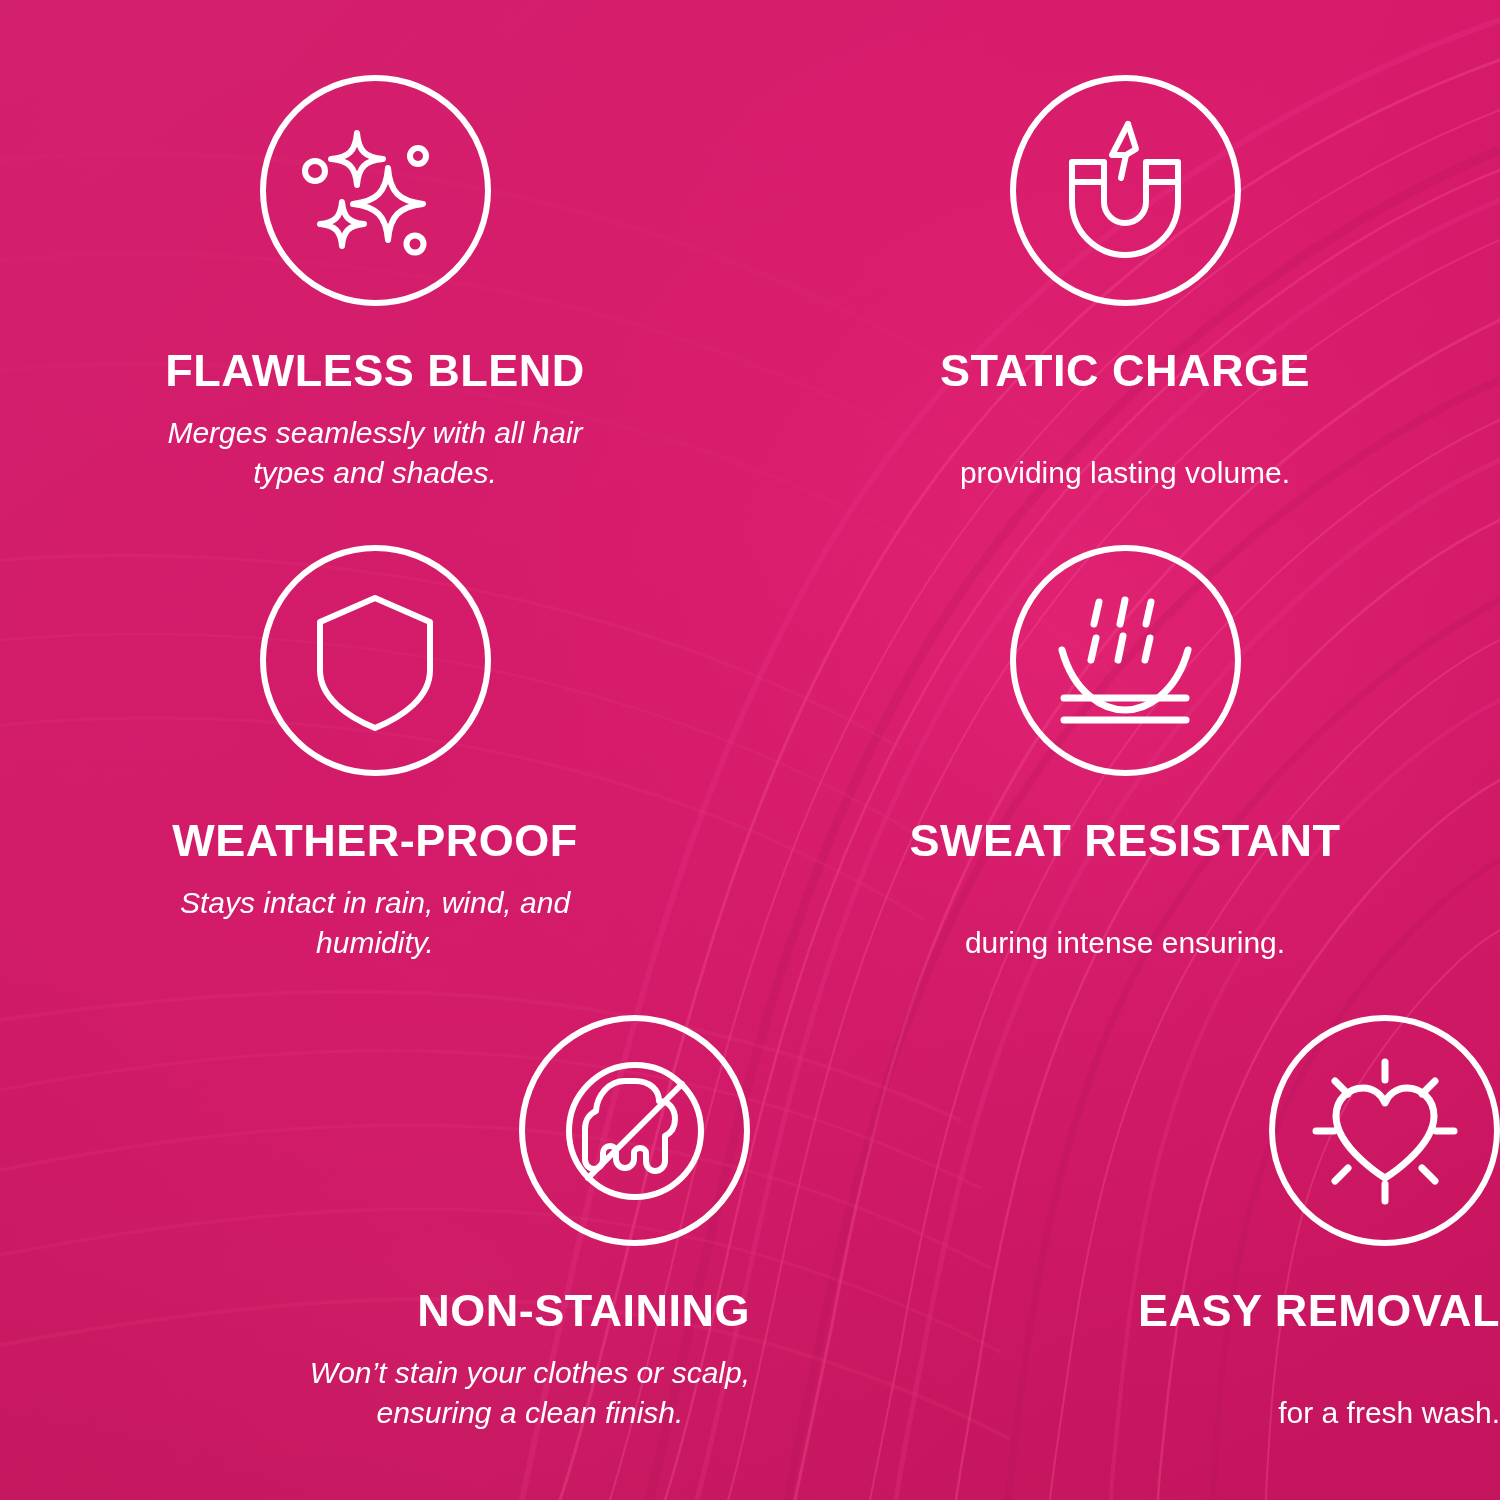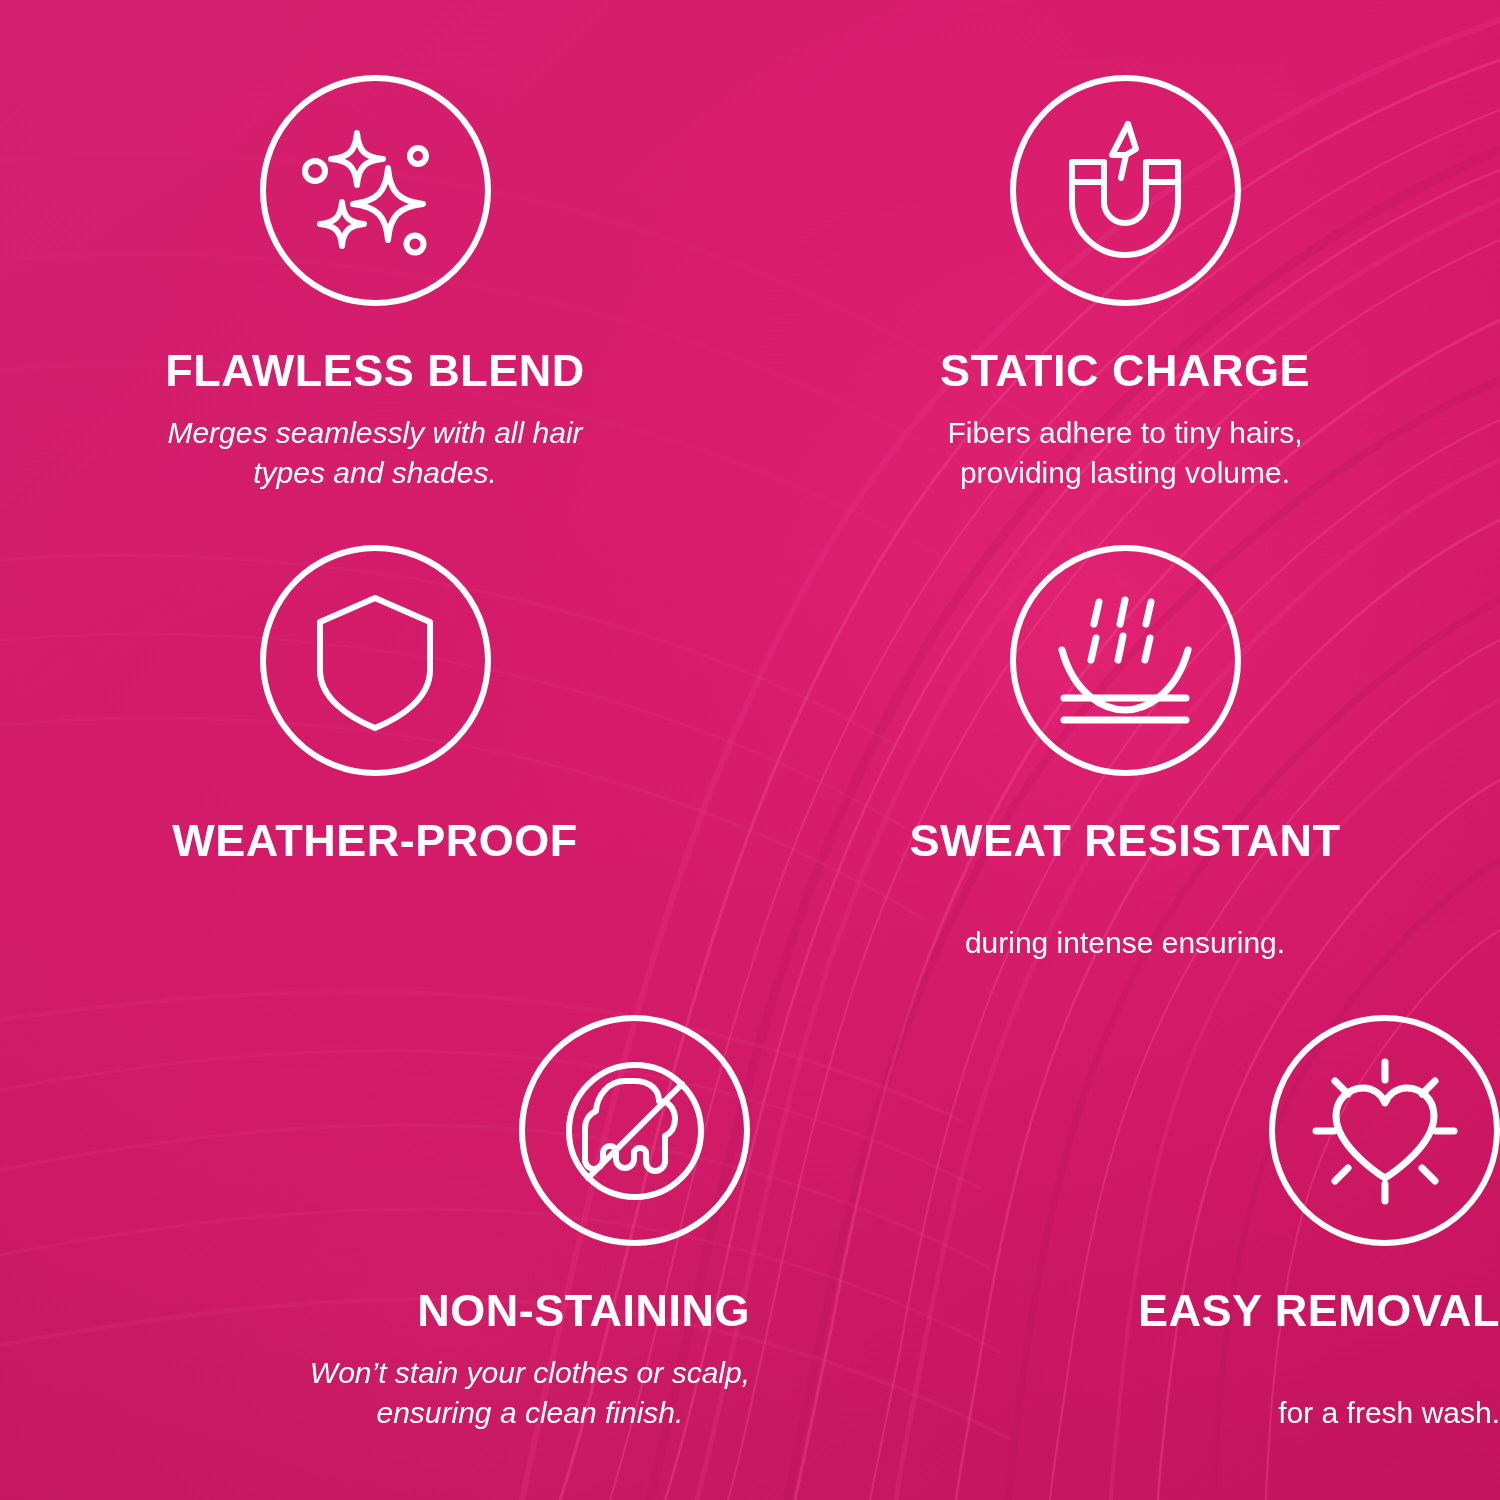--- a/index.html
+++ b/index.html
@@ -183,32 +183,36 @@
           <path d="M78 8 L86 33 L76 39"></path>
 
           <path d="M22 46 L22 86 A53 53 0 0 0 128 86 L128 46 L96 46 L96 86 A21 21 0 0 1 54 86 L54 46 Z"></path>
 
           <line x1="22" y1="66" x2="54" y2="66"></line>
           <line x1="96" y1="66" x2="128" y2="66"></line>
         </svg>
       </div>
       <div class="feature-title">STATIC CHARGE</div>
       <div class="feature-desc">
-        <span>Fibers adhere to tiny hairs,</span><br>
+        <br>
         <span>providing lasting volume.</span>
       </div>
     </div>
 
     <div class="feature r2 col-left">
       <div class="icon-circle">
         <svg width="150" height="150" viewBox="0 0 150 150" fill="none" stroke="#FFFFFF" stroke-width="6" stroke-linejoin="round" stroke-linecap="round">
           <path d="M75 12 L20 36 L20 84 C20 112 48 131 75 142 C102 131 130 112 130 84 L130 36 Z"></path>
         </svg>
       </div>
       <div class="feature-title">WEATHER-PROOF</div>
+      <div class="feature-desc">
+        <span>Stays intact in rain, wind, and</span><br>
+        <span>humidity.</span>
+      </div>
     </div>
 
     <div class="feature r2 col-right">
       <div class="icon-circle">
         <svg width="150" height="150" viewBox="0 0 150 150" fill="none" stroke="#FFFFFF" stroke-width="7" stroke-linecap="round">
 
           <line x1="49" y1="16" x2="44" y2="38"></line>
           <line x1="75" y1="14" x2="70" y2="38"></line>
           <line x1="101" y1="16" x2="96" y2="38"></line>
 

